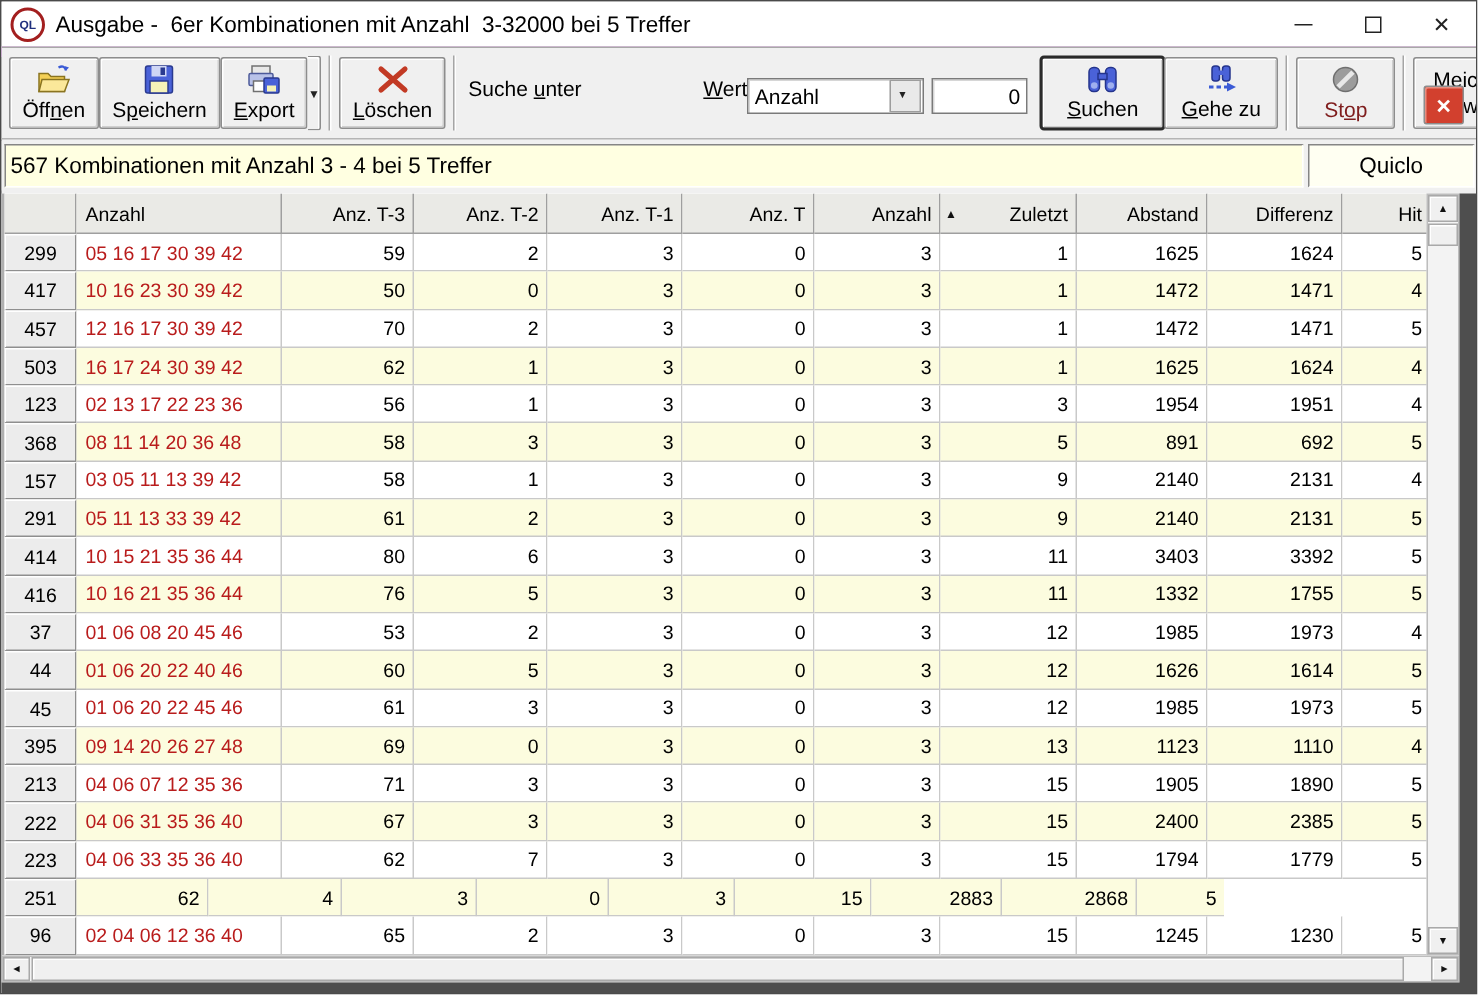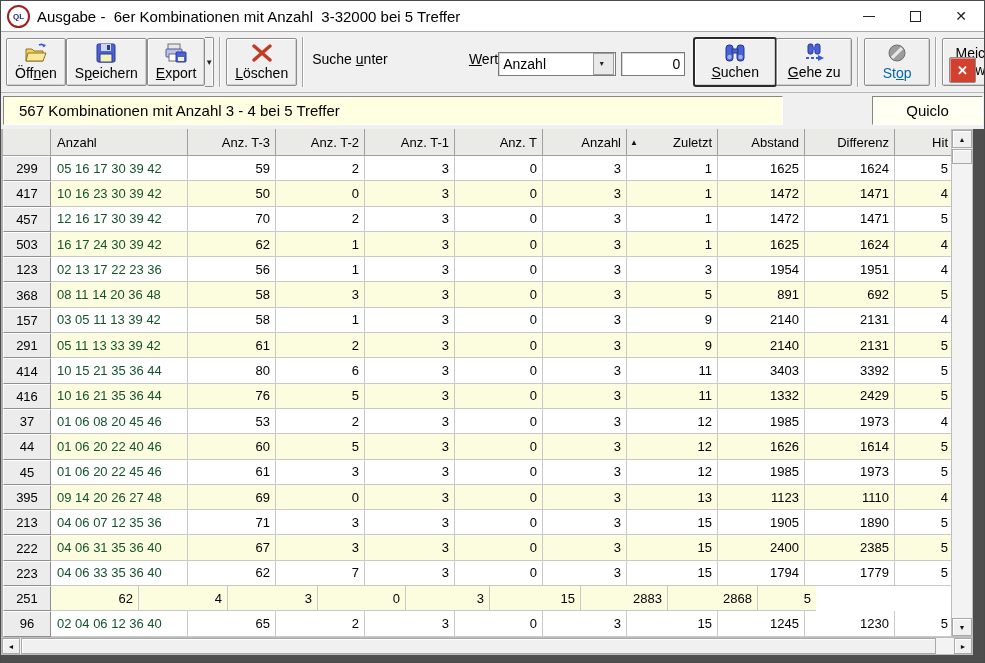--- a/index.html
+++ b/index.html
@@ -39,47 +39,47 @@
   .combo-row{display:flex;margin-top:3px;}
   .combo{width:118px;height:24px;border:1px solid #7a7a7a;background:#fff;
          box-shadow:inset 1px 1px 0 #d6d6d6;display:flex;align-items:center;font-size:14px;box-sizing:border-box;}
   .combo span{padding-left:4px;flex:1;}
   .combo-arrow{width:19px;height:20px;margin:1px;background:#e9e9e9;border:1px solid #9d9d9d;
          display:flex;align-items:center;justify-content:center;font-size:7px;color:#222;}
   .wert-input{width:64px;height:24px;border:1px solid #7a7a7a;background:#fff;margin-left:5px;
          box-shadow:inset 1px 1px 0 #d6d6d6;font-size:14px;text-align:right;padding:0 4px;
          box-sizing:border-box;font-family:"Liberation Sans",sans-serif;}
   .focused{outline:2px solid #2b2b2b;outline-offset:-1px;}
-  .disabled{color:#0369a1;}
+  .disabled{color:#7f1d1d;}
   .two-line{line-height:1.15;text-align:center;}
   .close-red{position:absolute;right:8px;top:25px;width:25px;height:24px;background:#d2402e;
         border:1px solid #8d8d8d;border-radius:2px;box-shadow:inset 1px 1px 0 #e88d7f;
         display:flex;align-items:center;justify-content:center;color:#fff;font-size:13px;font-weight:bold;}
   
   .statusbar{position:absolute;top:93px;left:0;right:0;height:33px;background:#f0f0f0;}
   .status-panel{position:absolute;top:2px;height:29px;box-sizing:border-box;background:#ffffe1;
         border:1px solid;border-color:#858585 #ffffff #ffffff #858585;
         display:flex;align-items:center;font-size:15px;}
-  .status-left{left:2px;width:780px;padding-left:15px;}
+  .status-left{left:2px;width:866px;padding-left:3px;}
   .status-right{left:871px;width:111px;justify-content:center;background:#fffff2;}
   
   .grid{position:absolute;top:128px;left:0;width:952px;height:508px;background:#fff;
         border-left:2px solid #b0b0b0;box-sizing:border-box;overflow:hidden;}
   .hrow{display:flex;height:27px;}
   .hcell{background:#eaeae6;border-right:1px solid #9f9f9f;border-bottom:1px solid #9f9f9f;
         font-size:13px;display:flex;align-items:center;box-sizing:border-box;white-space:nowrap;overflow:hidden;}
   .hcell.num{justify-content:flex-end;padding-right:5px;}
   .hcell.txt{justify-content:flex-start;padding-left:6px;}
   .row{display:flex;height:25.3px;}
   .cell{border-right:1px solid #c9c9c9;border-bottom:1px solid #c9c9c9;font-size:13px;
         display:flex;align-items:center;box-sizing:border-box;white-space:nowrap;overflow:hidden;}
   .cell.num{justify-content:flex-end;padding-right:5px;}
   .rn{background:#ececec;border:1px solid;border-color:#ffffff #8f8f8f #8f8f8f #ffffff;
       display:flex;align-items:center;justify-content:center;font-size:13px;box-sizing:border-box;}
-  .zahlen{color:#14532d;padding-left:6px;}
+  .zahlen{color:#b91c1c;padding-left:6px;}
   .even-row .cell{background:#fcfcdf;}
   .odd-row .cell{background:#ffffff;}
   .c0{width:48px;}.c1{width:137px;}.c2{width:88px;}.c3{width:89px;}.c4{width:90px;}
   .c5{width:88px;}.c6{width:84px;}.c7{width:91px;}.c8{width:87px;}.c9{width:90px;}
   .c10{width:58px;border-right:none;}
   .sort-arrow{font-size:8px;margin:0 auto 0 3px;color:#111;}
   .hitfrag{display:inline-block;margin-left:54px;}
   
   .vscroll{position:absolute;left:950px;top:128px;width:22px;height:508px;background:#f3f3f3;
         border:1px solid #bdbdbd;box-sizing:border-box;}
@@ -394,21 +394,21 @@
       <div class="row even-row">
         <div class="rn c0">416</div>
         <div class="cell c1 zahlen">10 16 21 35 36 44</div>
         <div class="cell c2 num">76</div>
         <div class="cell c3 num">5</div>
         <div class="cell c4 num">3</div>
         <div class="cell c5 num">0</div>
         <div class="cell c6 num">3</div>
         <div class="cell c7 num">11</div>
         <div class="cell c8 num">1332</div>
-        <div class="cell c9 num">2429</div>
+        <div class="cell c9 num">1755</div>
         <div class="cell c10 num">
           <span class="hitfrag">5</span>
         </div>
       </div>
       <div class="row odd-row">
         <div class="rn c0">37</div>
         <div class="cell c1 zahlen">01 06 08 20 45 46</div>
         <div class="cell c2 num">53</div>
         <div class="cell c3 num">2</div>
         <div class="cell c4 num">3</div>

